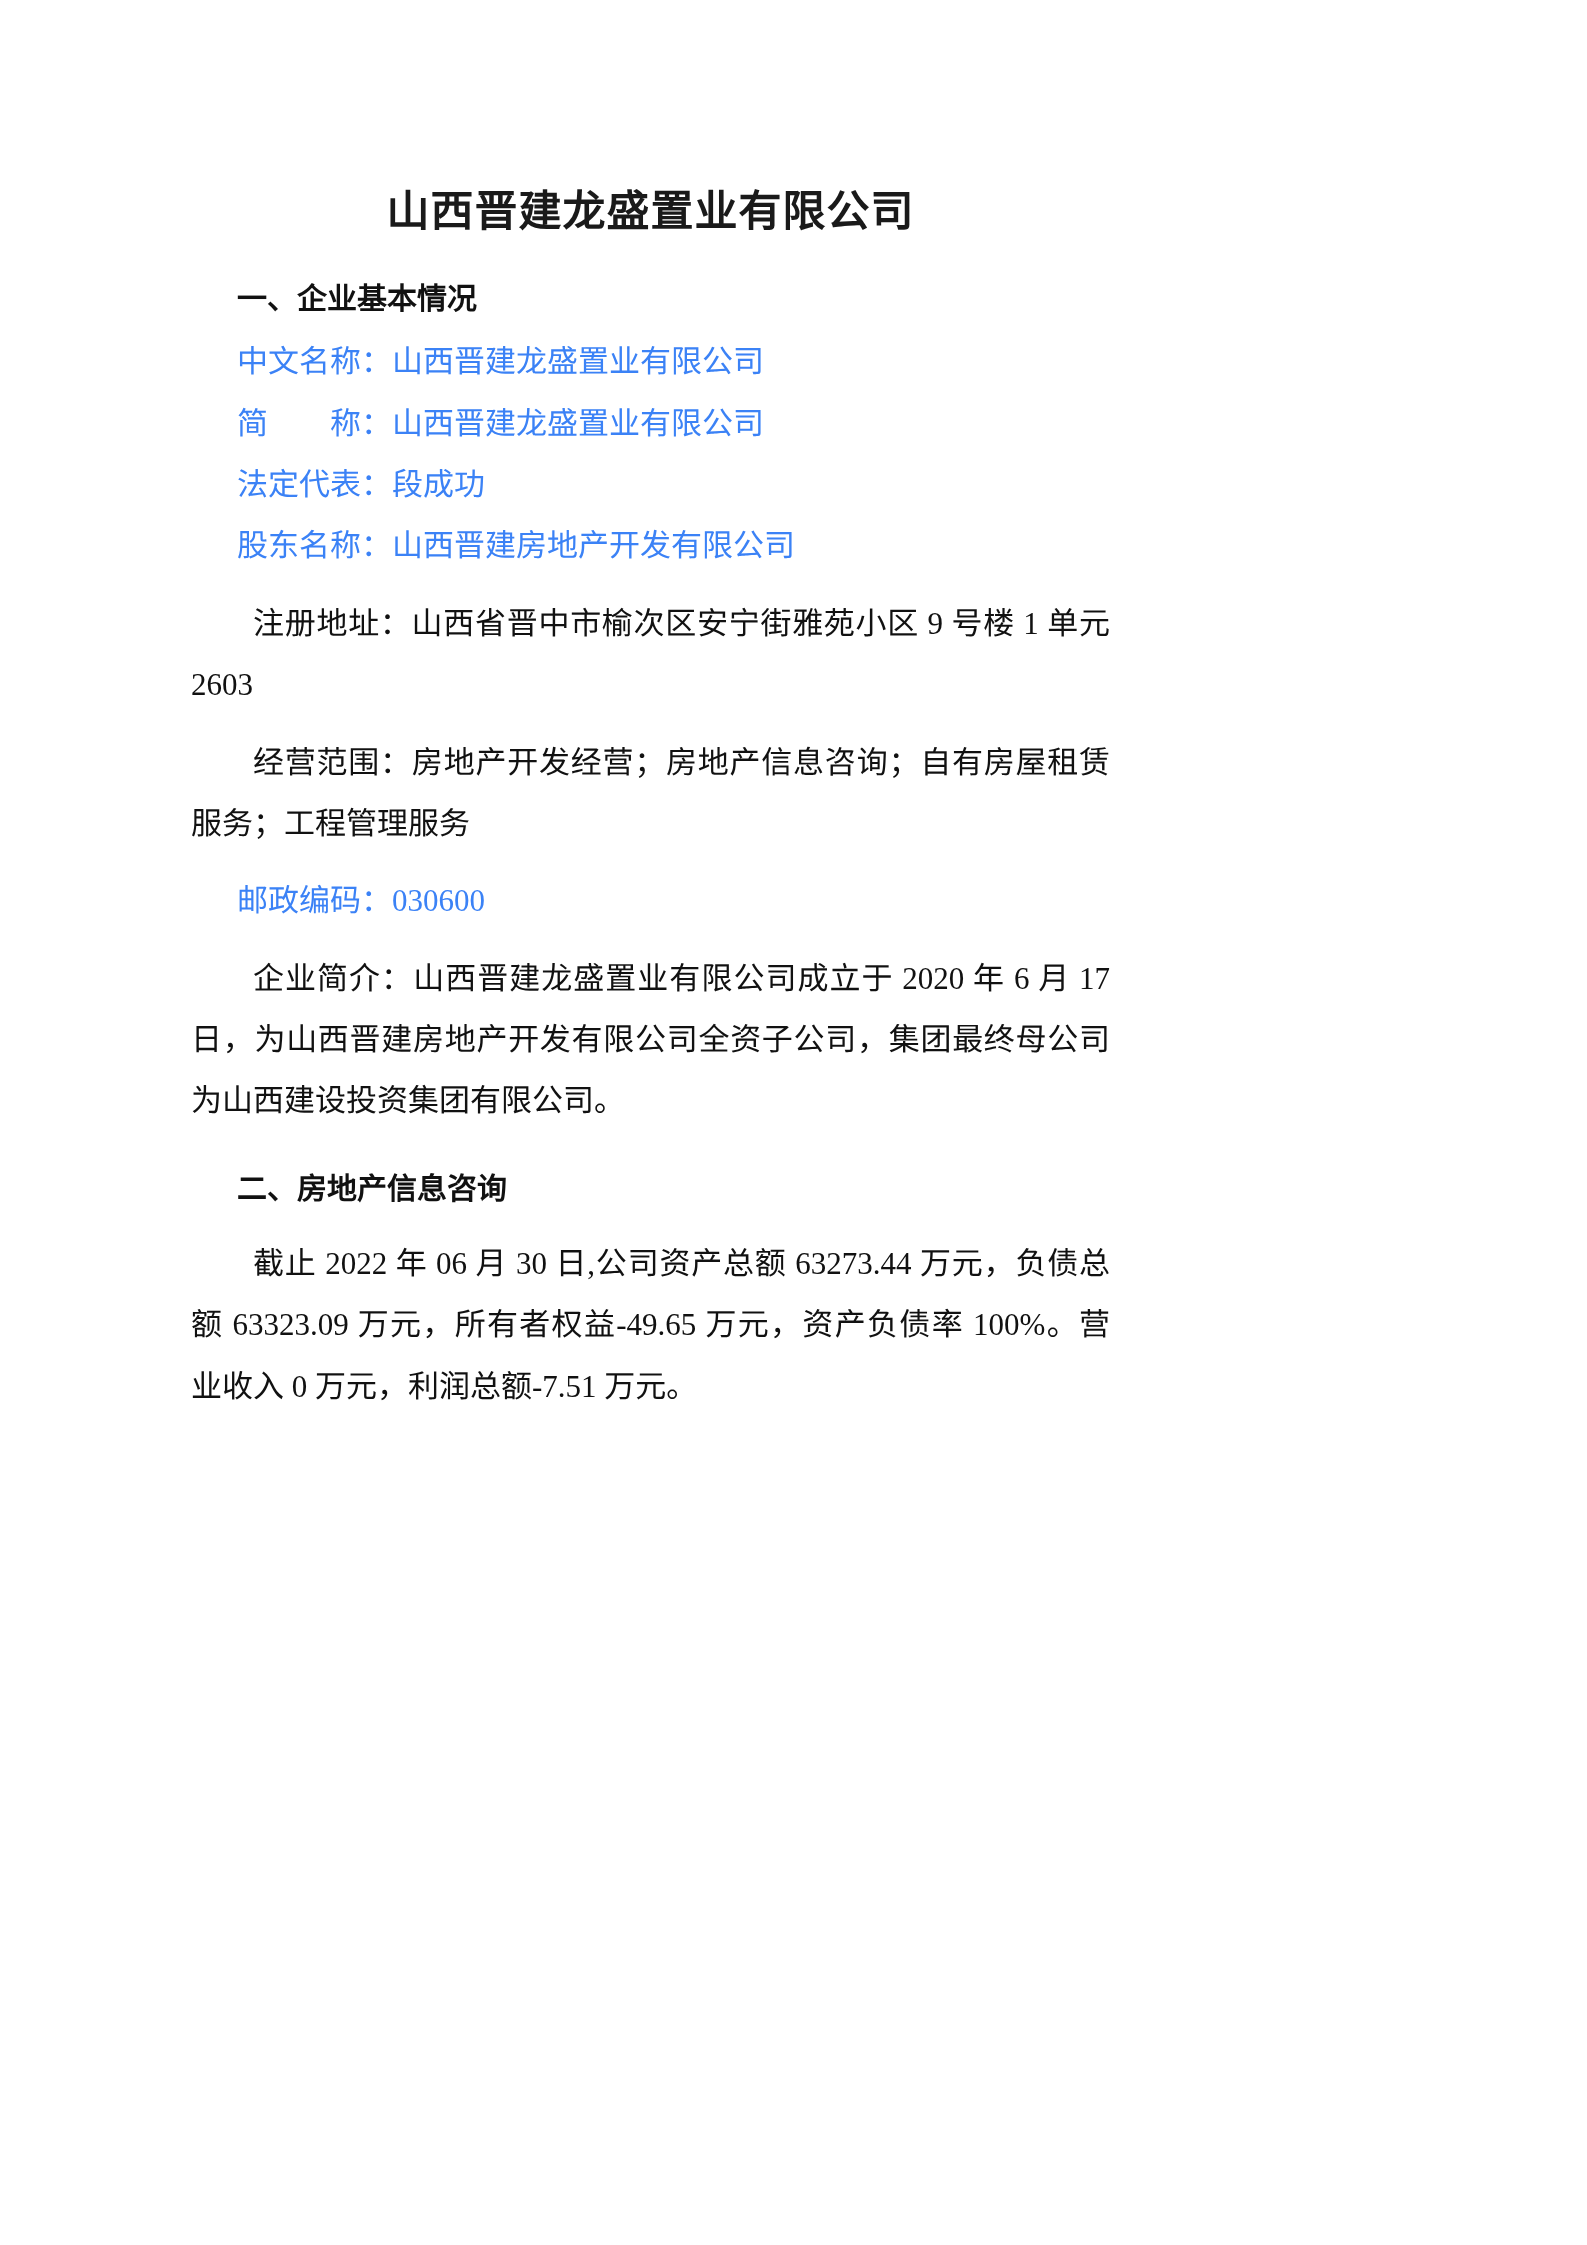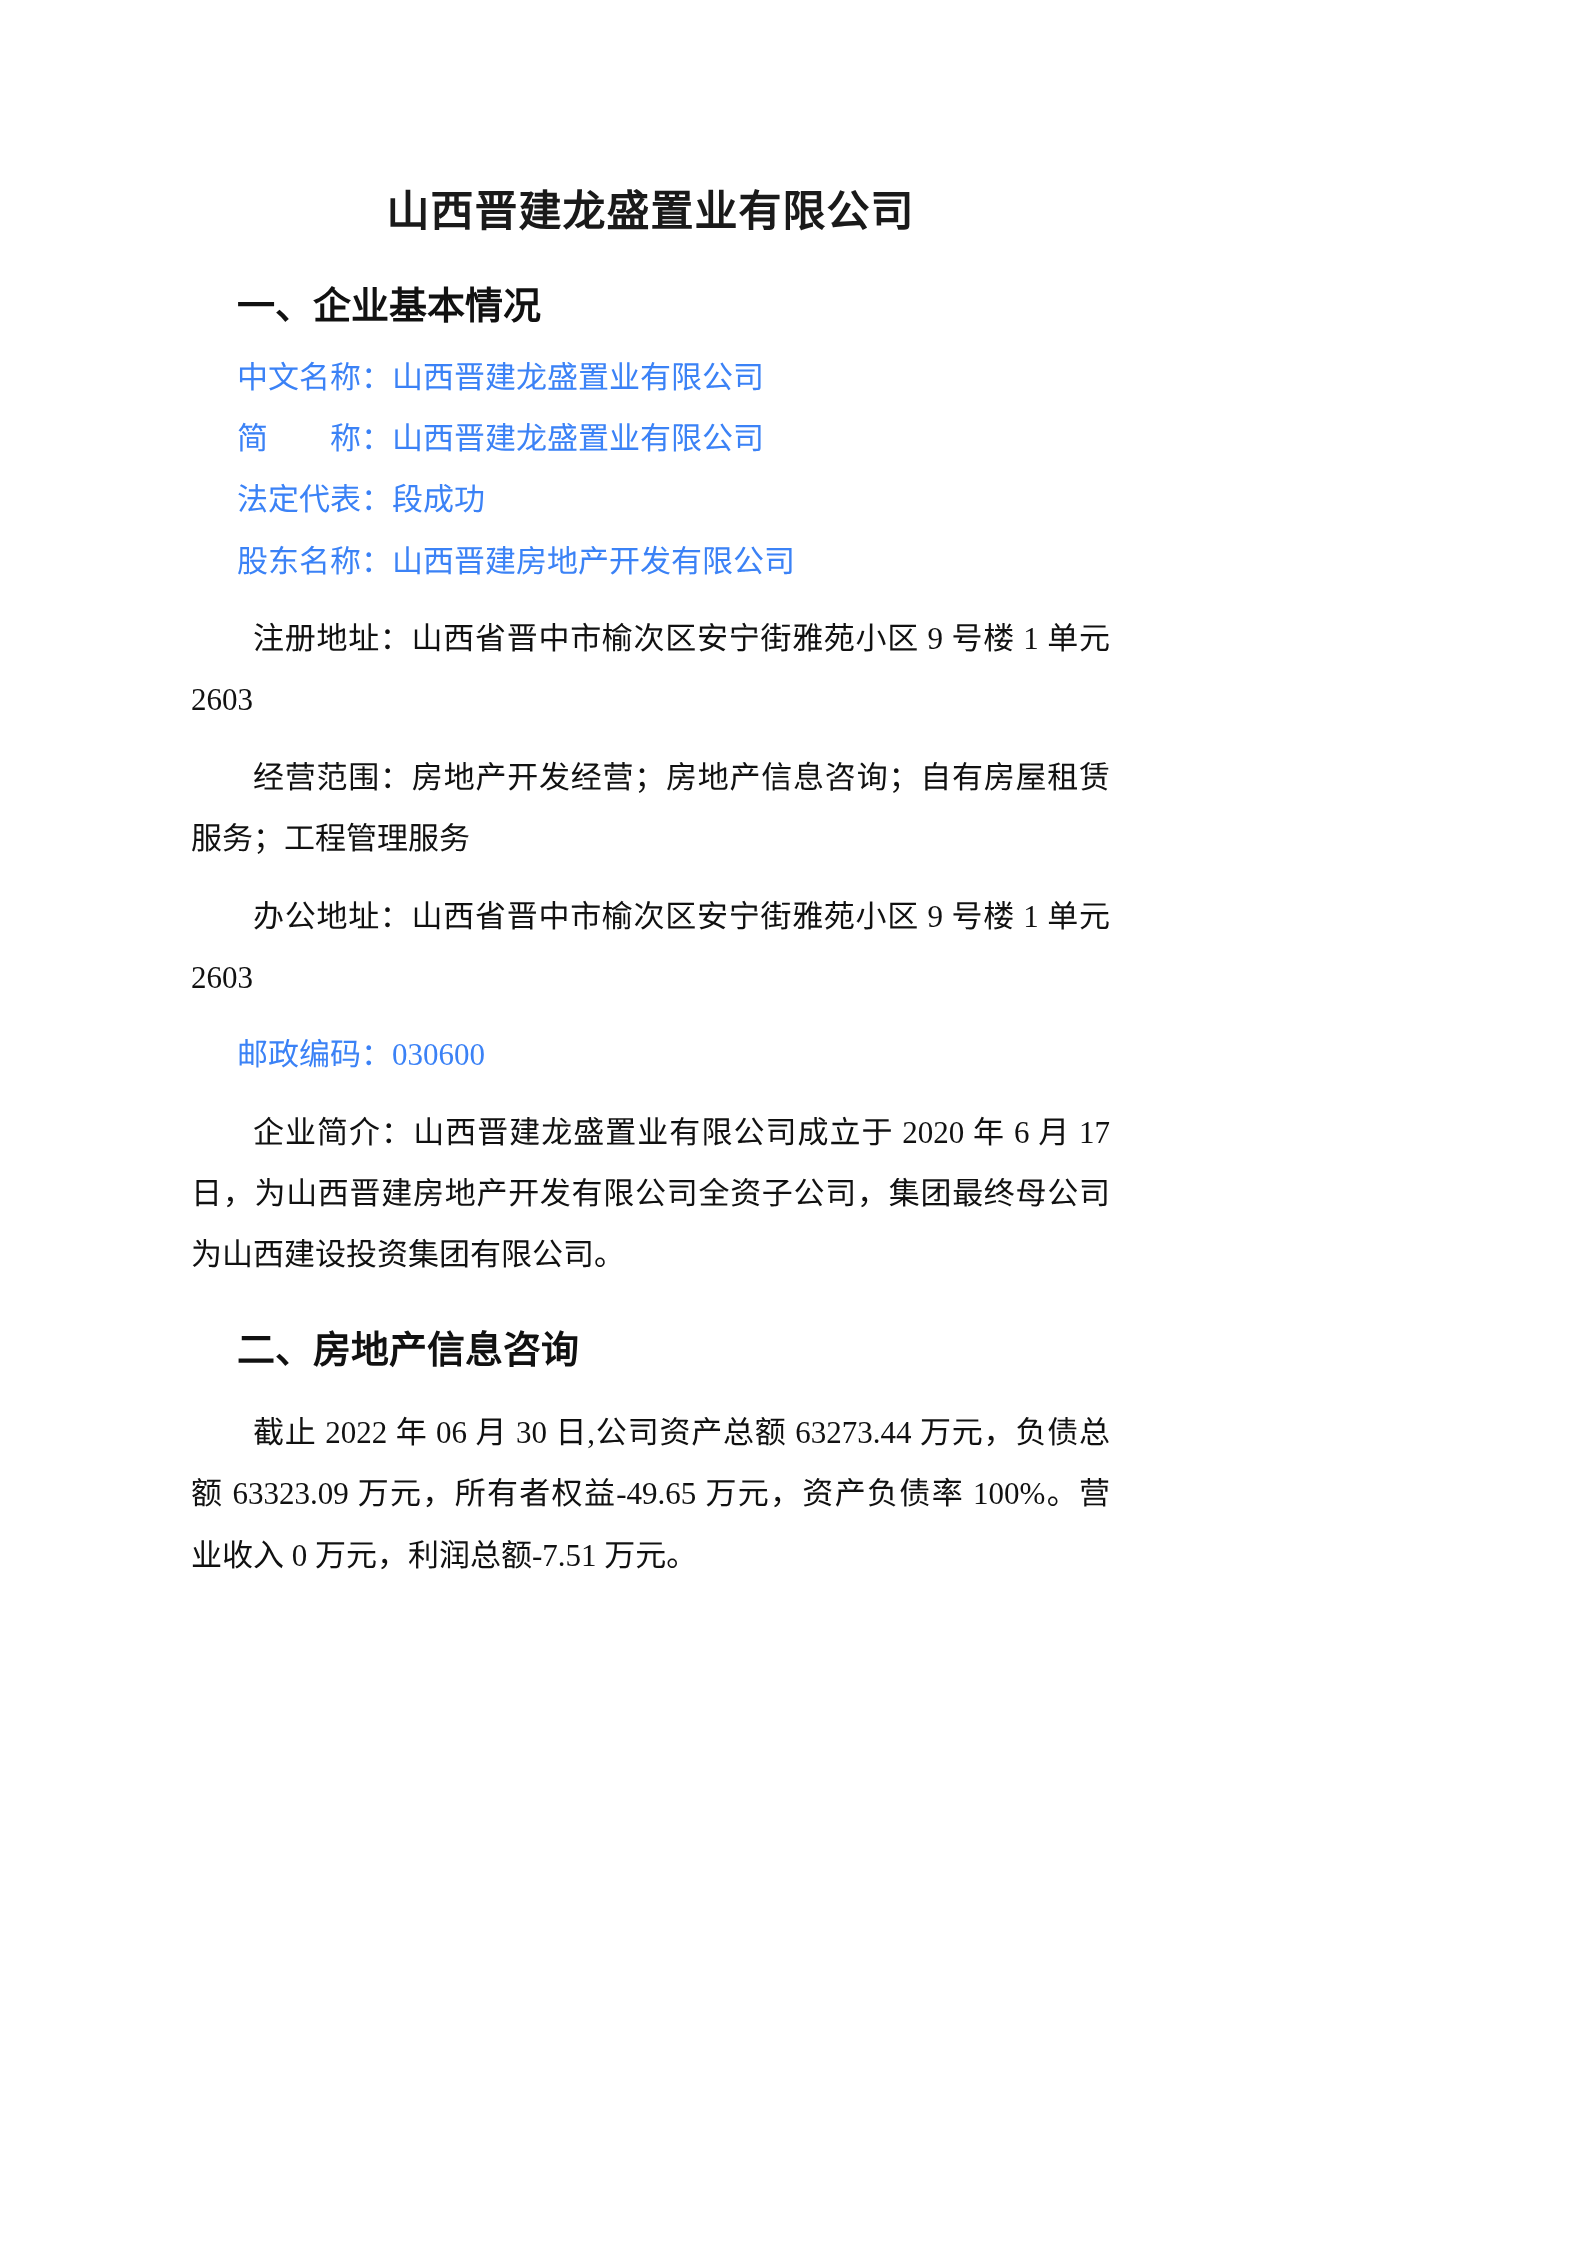--- a/index.html
+++ b/index.html
@@ -31,21 +31,21 @@
     letter-spacing: 1px;
     margin: 0 0 10px 0;
     color: #1a1a1a;
   }
   .doc-title .line2 {
     display: block;
   }
   .section-heading {
     font-family: "DejaVu Sans", "Liberation Sans", sans-serif;
     font-weight: bold;
-    font-size: 38px;
+    font-size: 30px;
     line-height: 1.9;
     margin: 28px 0 4px 0;
     text-indent: 62px;
     color: #111111;
   }
   .para {
     font-size: 31px;
     line-height: 1.98;
     text-align: justify;
     text-justify: inter-ideograph;
@@ -78,21 +78,20 @@
   <p class="kv"><span>简　　称：</span><span>山西晋建龙盛置业有限公司</span></p>
 
   <p class="kv"><span>法定代表：</span><span>段成功</span></p>
 
   <p class="kv"><span>股东名称：</span><span>山西晋建房地产开发有限公司</span></p>
 
   <p class="para"><span>注册地址：</span><span>山西省晋中市榆次区安宁街雅苑小区 9 号楼 1 单元 2603</span></p>
 
   <p class="para"><span>经营范围：</span><span>房地产开发经营；房地产信息咨询；自有房屋租赁服务；工程管理服务</span></p>
 
-  <p class="para"><span>办公地址：</span><span>山西省晋中市榆次区安宁街雅苑小区 9 号楼 1 单元 2603</span></p>
 
   <p class="kv"><span>邮政编码：</span><span>030600</span></p>
 
   <p class="para"><span>企业简介：</span><span>山西晋建龙盛置业有限公司成立于 2020 年 6 月 17 日，为山西晋建房地产开发有限公司全资子公司，集团最终母公司为山西建设投资集团有限公司。</span></p>
 
   <h2 class="section-heading">二、房地产信息咨询</h2>
 
   <p class="para">截止 2022 年 06 月 30 日,公司资产总额 63273.44 万元，负债总额 63323.09 万元，所有者权益-49.65 万元，资产负债率 100%。营业收入 0 万元，利润总额-7.51 万元。</p>
 
 </div>

